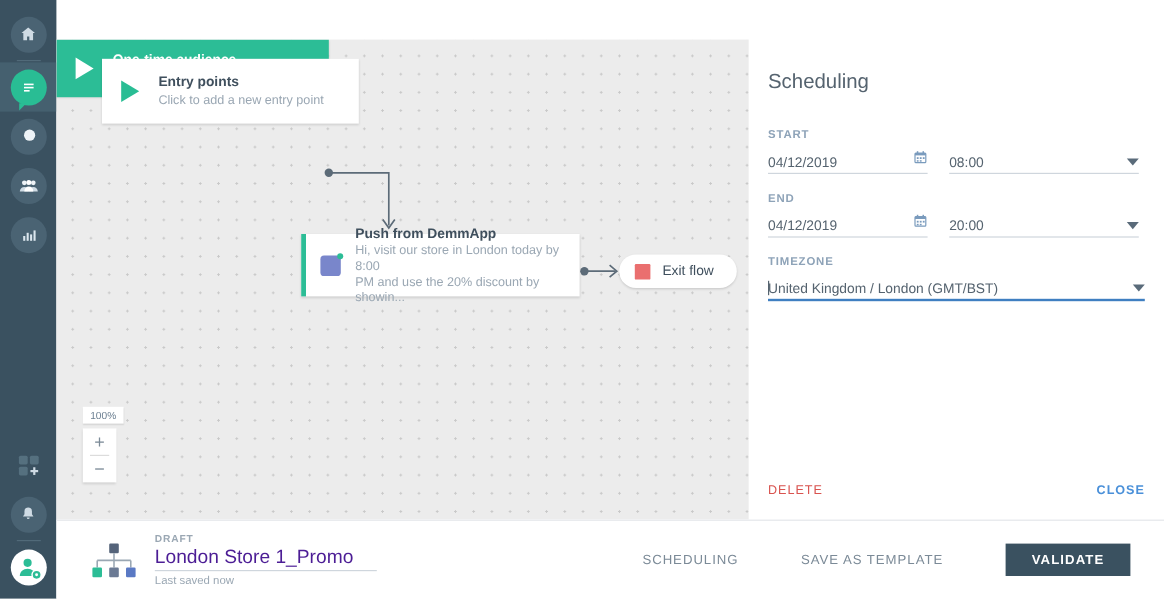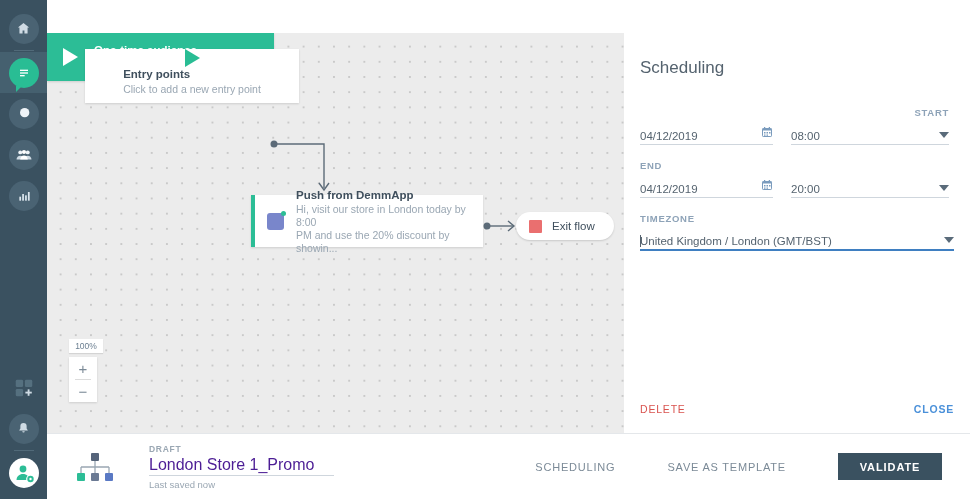--- a/index.html
+++ b/index.html
@@ -70,21 +70,21 @@
     background-position: 6px 6px;
     overflow: hidden;
   }
 
   .node-card {
     position: absolute; background: #ffffff;
     box-shadow: 0 1px 2px rgba(0,0,0,0.13);
   }
   #entry-points-node {
     left: 38px; top: 16px; width: 214px; height: 54px;
-    display: flex; align-items: center; flex-direction: column;
+    display: flex; align-items: center;
   }
   .play-tri {
     width: 0; height: 0;
     border-left: 15px solid #29bd94;
     border-top: 9px solid transparent;
     border-bottom: 9px solid transparent;
     margin-left: 16px; margin-right: 16px;
   }
   .play-tri.white { border-left-color: #ffffff; }
   .node-title { font-size: 11.5px; font-weight: bold; color: #3f4f5d; line-height: 15px; }
@@ -154,21 +154,21 @@
   }
   #panel-title {
     position: absolute; left: 16px; top: 25px;
     font-size: 17px; color: #55636f; font-weight: 400;
   }
   .field-label {
     font-size: 9.5px; letter-spacing: 0.7px;
     color: #8ea3b8; font-weight: bold; margin-bottom: 4px;
   }
   .field-group { position: absolute; }
-  #start-group { left: 16px; top: 74px; text-align: right; }
+  #start-group { left: 16px; top: 74px; }
   #end-group { left: 16px; top: 127px; }
   #tz-group { left: 16px; top: 180px; }
 
   .field-row { display: flex; }
   .underline-input {
     border-bottom: 1px solid #cfd6dd;
     height: 23px; display: flex; align-items: flex-end;
     justify-content: space-between; padding-bottom: 2px;
     font-size: 11.5px; color: #55636f;
   }
@@ -200,21 +200,21 @@
     font-weight: bold; cursor: pointer;
   }
 
   
   #bottombar {
     position: absolute; left: 47px; top: 433px;
     width: 923px; height: 66px;
     background: #ffffff; border-top: 1px solid #e4e7ea;
     display: flex; align-items: center;
   }
-  #flow-meta { margin-left: 28px; display: flex; align-items: center; gap: 20px; }
+  #flow-meta { margin-left: 28px; display: flex; align-items: center; }
   #flow-icon { width: 40px; height: 34px; position: relative; margin-right: 14px; }
   #flow-text { display: flex; flex-direction: column; }
   #flow-status { font-size: 8.5px; letter-spacing: 0.7px; color: #9aa7b3; font-weight: bold; }
   #flow-name {
     font-size: 16px; color: #4c1d95; border-bottom: 1px solid #cfd6dd;
     padding-bottom: 1px; margin: 2px 0 3px; width: 185px;
   }
   #flow-saved { font-size: 9.5px; color: #9aa7b3; }
   #bottom-actions { margin-left: auto; display: flex; align-items: center; margin-right: 28px; }
   .text-action {

